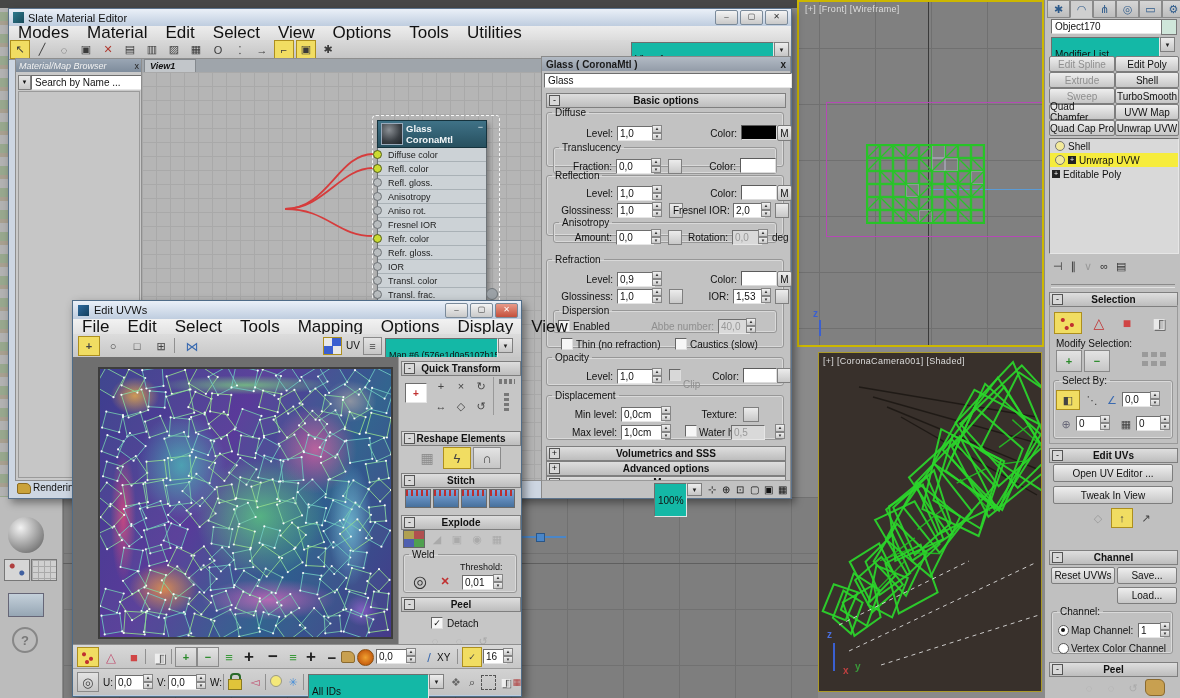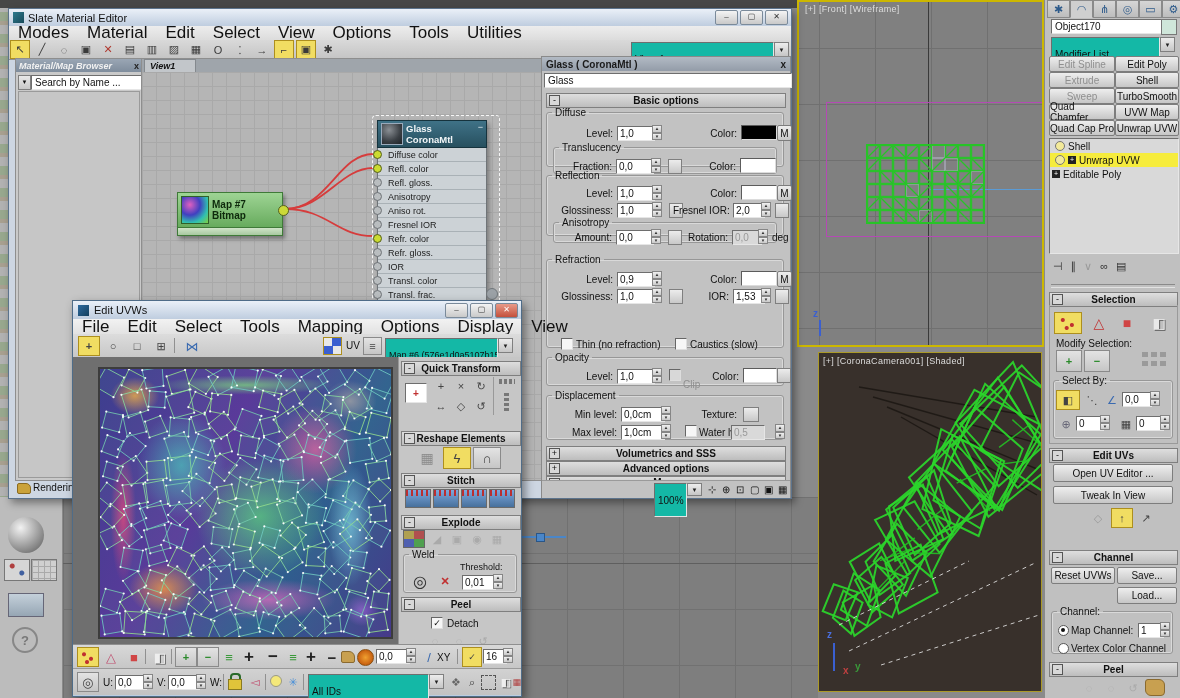--- a/index.html
+++ b/index.html
@@ -423,52 +423,41 @@
           <span class="ticon hl">▣</span>
           <span class="ticon">✱</span>
         </span>
     </div>
     <div class="dd" style="left:622px;top:33px;width:158px;height:15px">
       <span class="val">View 1</span>
       <span class="car">▼</span>
     </div>
 
     <div class="abs" style="left:6px;top:49px;width:126px;height:421px;background:#c9c9c9;border:1px solid #8e8e8e">
-      <div class="abs" style="left:0;top:0;width:100%;height:13px;background:linear-gradient(#9aa6b4,#7e8c9c);color:#f2f2f2;font-weight:bold;font-style:italic;font-size:9px;display:flex;align-items:center;padding:0 3px;box-sizing:border-box">
+      <div class="abs" style="left:0;top:0;width:100%;height:13px;background:linear-gradient(#9aa6b4,#7e8c9c);color:#f2f2f2;font-weight:normal;font-style:italic;font-size:9px;display:flex;align-items:center;padding:0 3px;box-sizing:border-box">
         <span>Material/Map Browser</span>
         <span style="flex:1"></span>
         <span style="font-style:normal;color:#222">x</span>
       </div>
       <div class="abs" style="left:2px;top:16px;width:11px;height:13px;background:linear-gradient(#e8e8e8,#c8c8c8);border:1px solid #7f7f7f;font-size:6px;text-align:center;line-height:13px">▼</div>
       <div class="abs sunk" style="left:15px;top:16px;width:106px;height:13px;font-size:10px;padding:0 3px;display:flex;align-items:center;white-space:nowrap;overflow:hidden">Search by Name ...</div>
       <div class="abs" style="left:2px;top:32px;width:120px;height:385px;background:#c6c6c6;border:1px solid #9a9a9a"></div>
     </div>
 
     <div class="abs" style="left:132px;top:49px;width:400px;height:421px;border:1px solid #8e8e8e;background:#9fa5ab">
       <div class="abs" style="left:2px;top:0;width:52px;height:13px;background:#c2c6ca;border:1px solid #84898e;border-bottom:none;font-style:italic;font-weight:bold;font-size:9px;display:flex;align-items:center;padding-left:5px;box-sizing:border-box">View1</div>
       <div class="abs" id="node-canvas" style="left:0;top:13px;width:400px;height:408px;background-color:#b5b5b5;background-image:linear-gradient(#a9a9a9 1px,transparent 1px),linear-gradient(90deg,#a9a9a9 1px,transparent 1px);background-size:14px 14px;overflow:hidden">
         <svg id="wires" class="abs" style="left:0;top:0" width="400" height="408">
             <path d="M143,137 C186,137 196,82 231,82" fill="none" stroke="#d63c3c" stroke-width="1.8"></path>
             <path d="M143,137 C182,137 198,96 231,96" fill="none" stroke="#d63c3c" stroke-width="1.8"></path>
             <path d="M143,137 C186,137 194,164 231,164" fill="none" stroke="#d63c3c" stroke-width="1.8"></path>
           </svg>
 
         <div class="abs" style="left:230px;top:43px;width:126px;height:194px;border:1px dashed #f6f6f6;border-radius:4px"></div>
 
-        <div class="abs" style="left:35px;top:120px;width:106px;box-shadow:2px 3px 4px rgba(0,0,0,.35)">
-          <div style="display:flex;align-items:center;background:linear-gradient(#9ed494,#67ab5d);border:1px solid #3f7a38;height:34px">
-            <span style="width:26px;height:26px;margin:0 3px;border:1px solid #2f5f2a;background:radial-gradient(circle at 30% 30%,#e060c0,#4040c0 40%,#30c0b0 70%,#80d040)"></span>
-            <span style="display:flex;flex-direction:column;font-weight:bold;font-size:10px;color:#0e2a0c">
-              <span>Map #7</span>
-              <span>Bitmap</span>
-            </span>
-          </div>
-          <div style="height:7px;background:linear-gradient(#cfe4c8,#a8c8a0);border:1px solid #3f7a38;border-top:none"></div>
-          <span style="position:absolute;right:-6px;top:13px;width:9px;height:9px;border-radius:50%;background:#ccd938;border:1px solid #55601e"></span>
-        </div>
 
         <div class="abs" style="left:235px;top:48px;width:110px;box-shadow:2px 3px 5px rgba(0,0,0,.35)">
           <div style="display:flex;align-items:center;background:linear-gradient(#3f7287,#27505f);border:1px solid #16333d;height:26px;position:relative">
             <span style="width:20px;height:20px;margin:0 3px;border:1px solid #9ab;background:radial-gradient(circle at 35% 30%,#8a8f94,#3a3f44 60%,#1e2226)"></span>
             <span style="display:flex;flex-direction:column;font-weight:bold;font-size:9.5px;color:#f2f6f8;line-height:11px">
               <span>Glass</span>
               <span>CoronaMtl</span>
             </span>
             <span style="position:absolute;right:3px;top:1px;color:#e8f0f4;font-size:9px">−</span>
           </div>
@@ -625,20 +614,31 @@
             <b>▼</b>
           </div>
         <div class="blank" style="left:122px;top:24px;width:12px;height:13px"></div>
         <div class="lab rt" style="left:148px;top:26px;width:34px">IOR:</div>
         <div class="num" style="left:186px;top:24px;width:26px">1,53</div>
         <div class="spin" style="left:214px;top:23px">
             <b>▲</b>
             <b>▼</b>
           </div>
         <div class="blank" style="left:228px;top:24px;width:12px;height:13px"></div>
+        <fieldset style="left:6px;top:40px;width:222px;height:26px">
+          <legend>Dispersion</legend>
+          <div class="chk" style="left:4px;top:4px"></div>
+          <div class="lab" style="left:19px;top:5px">Enabled</div>
+          <div class="lab rt dis" style="left:94px;top:5px;width:66px">Abbe number:</div>
+          <div class="num dis" style="left:164px;top:3px;width:26px">40,0</div>
+          <div class="spin" style="left:192px;top:2px">
+              <b>▲</b>
+              <b>▼</b>
+            </div>
+        </fieldset>
         <div class="chk" style="left:14px;top:73px"></div>
         <div class="lab" style="left:29px;top:74px">Thin (no refraction)</div>
         <div class="chk" style="left:128px;top:73px"></div>
         <div class="lab" style="left:143px;top:74px">Caustics (slow)</div>
       </fieldset>
 
       <fieldset style="left:4px;top:295px;width:236px;height:32px">
         <legend>Opacity</legend>
         <div class="lab rt" style="left:8px;top:8px;width:58px">Level:</div>
         <div class="num" style="left:70px;top:6px;width:32px">1,0</div>

